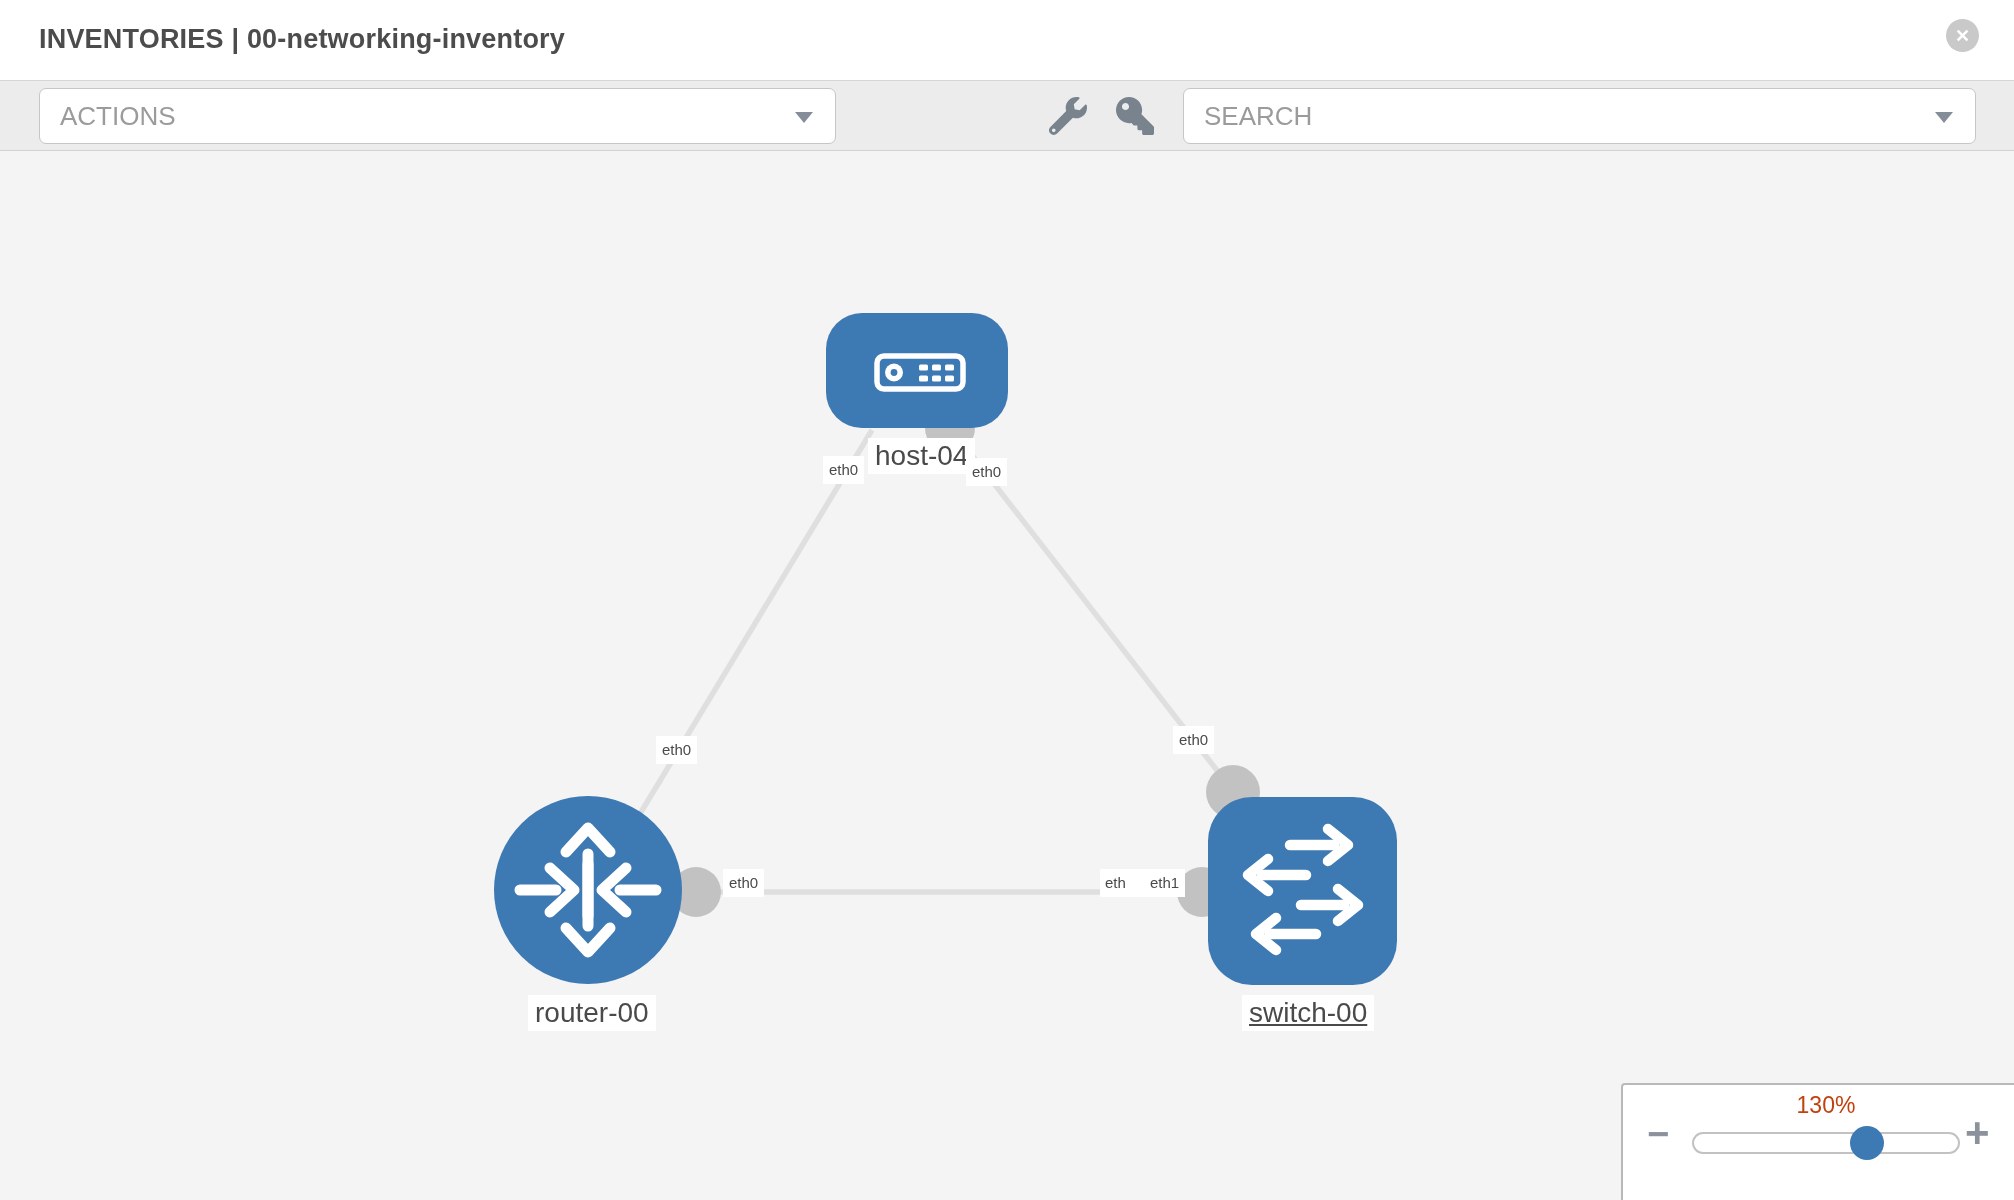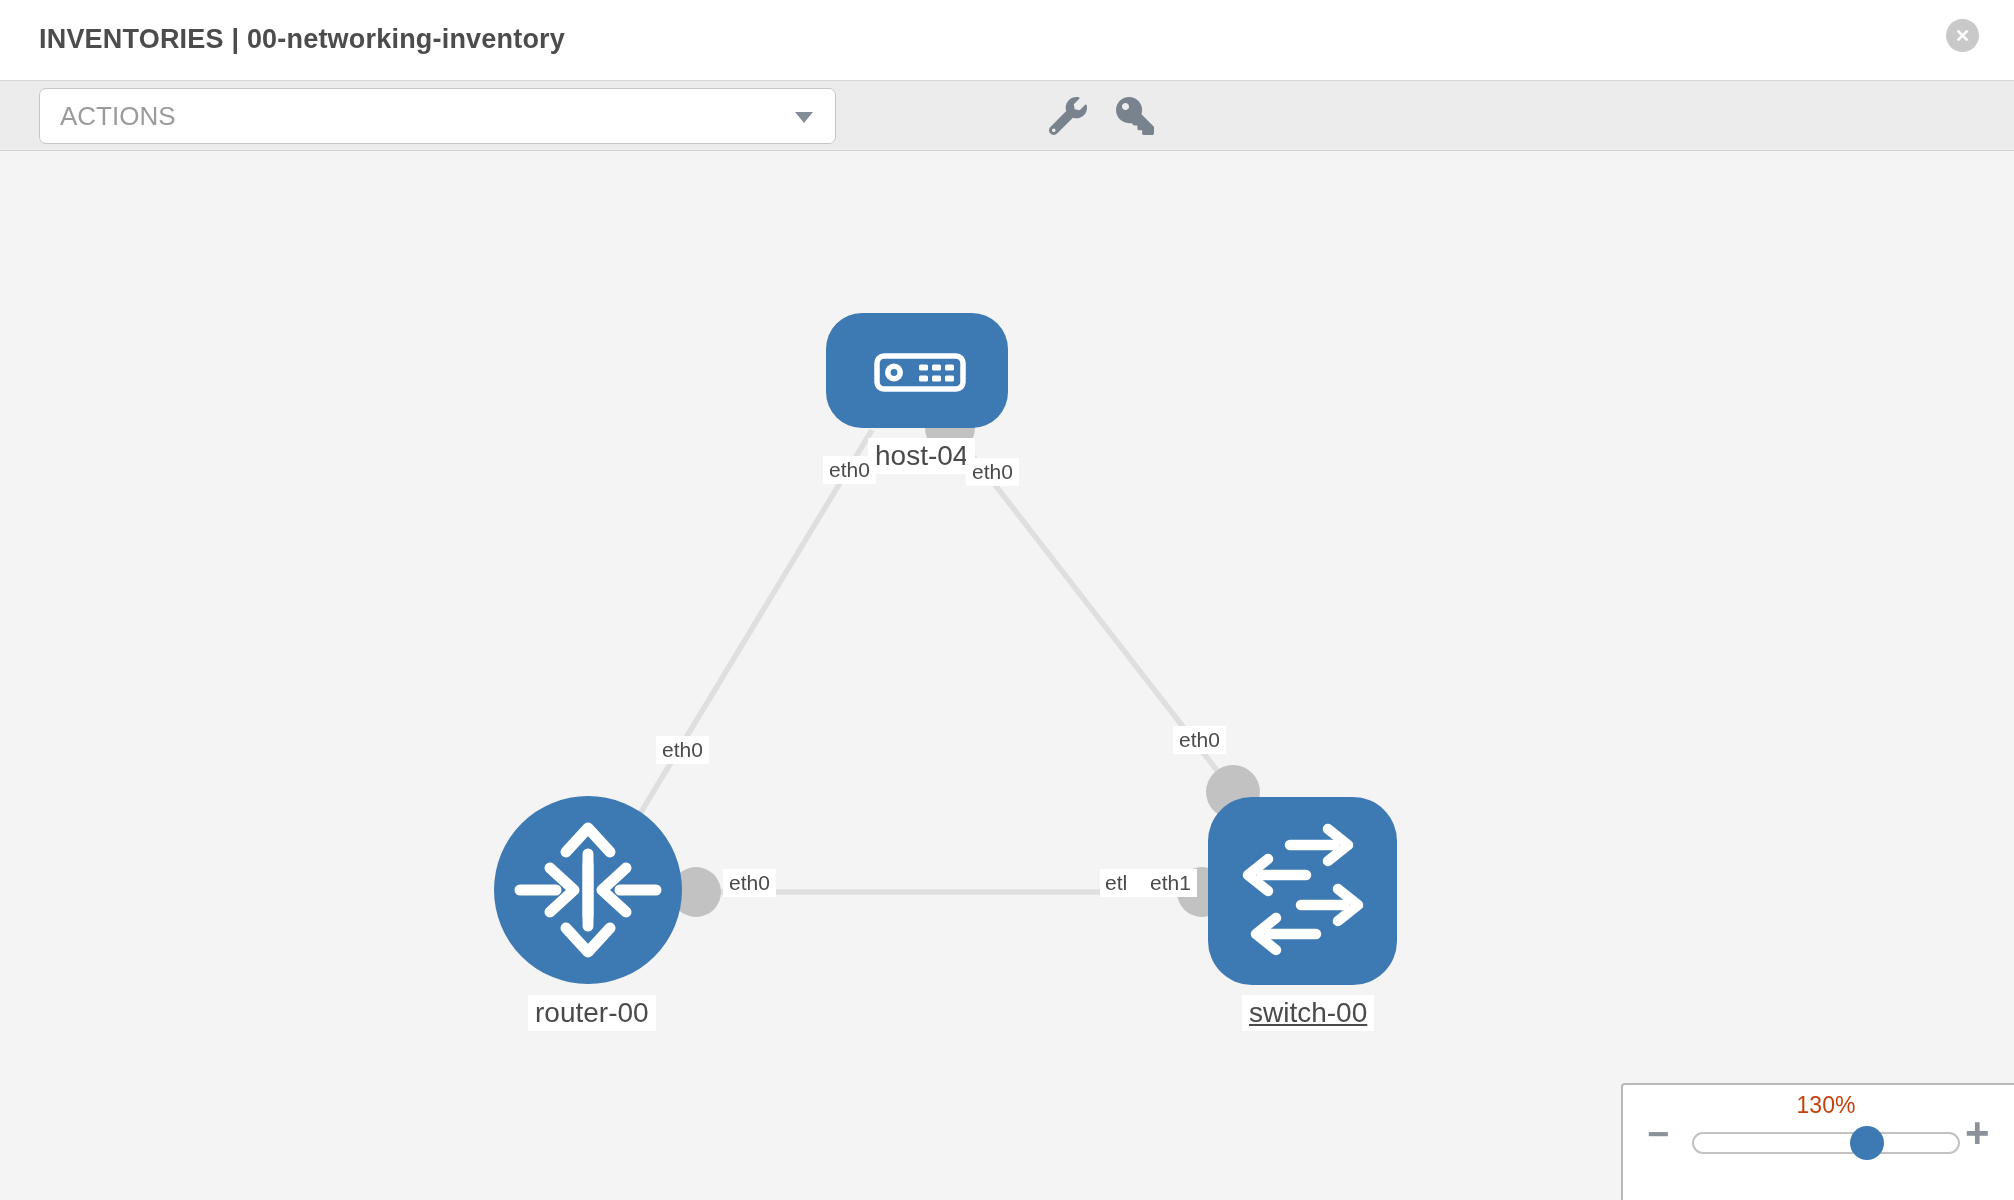--- a/index.html
+++ b/index.html
@@ -48,21 +48,21 @@
   
   .node { position:absolute; background:#3d79b2; z-index:2; display:flex; align-items:center; justify-content:center; cursor:pointer; }
   #node-host   { left:826px; top:313px; width:182px; height:115px; border-radius:36px; }
   #node-router { left:494px; top:796px; width:188px; height:188px; border-radius:50%; }
   #node-switch { left:1208px; top:797px; width:189px; height:188px; border-radius:44px; }
   .node svg { display:block; }
 
   
   .chip {
     position:absolute; z-index:3; background:#ffffff; color:#4a4a4a;
-    font-size:21px; line-height:22px; padding:3px 6px; white-space:nowrap;
+    font-size:15px; line-height:22px; padding:3px 6px; white-space:nowrap;
   }
   .chip.big { font-size:28px; line-height:30px; padding:3px 7px; }
   #chip-host-label   { left:868px;  top:438px; }
   #chip-host-if-left { left:823px;  top:456px; }
   #chip-host-if-right{ left:966px;  top:458px; }
   #chip-if-diag-left { left:656px;  top:736px; }
   #chip-if-diag-right{ left:1173px; top:726px; }
   #chip-if-router    { left:723px;  top:869px; }
   #chip-if-switch-under { left:1100px; top:869px; width:26px; padding:3px 0 3px 5px; overflow:hidden; }
   #chip-if-switch    { left:1126px; top:869px;padding-left:24px; }
@@ -92,20 +92,24 @@
 <div class="header">
   <span class="page-title">INVENTORIES | 00-networking-inventory</span>
   <div class="close-btn">
     <span>✕</span>
   </div>
 </div>
 
 <div class="toolbar">
   <div class="select-box" id="actions-box">
     <span class="select-label">ACTIONS</span>
+    <span class="caret"></span>
+  </div>
+  <div class="select-box" id="search-box">
+    <span class="select-label">SEARCH</span>
     <span class="caret"></span>
   </div>
 </div>
 <div class="tool-icon" id="wrench-icon">
   <svg viewBox="0 0 512 512">
       <path d="M507.73 109.1c-2.24-9.03-13.54-12.09-20.12-5.51l-74.36 74.36-67.88-11.31-11.31-67.88 74.36-74.36c6.62-6.62 3.43-17.9-5.66-20.16-47.38-11.74-99.55.91-136.58 37.93-39.64 39.64-50.55 97.1-34.05 147.2L18.74 402.76c-24.99 24.99-24.99 65.51 0 90.5 24.99 24.99 65.51 24.99 90.5 0l213.21-213.21c50.12 16.71 107.47 5.68 147.37-34.22 37.07-37.07 49.7-89.32 37.91-136.73zM64 472c-13.25 0-24-10.75-24-24 0-13.26 10.75-24 24-24s24 10.74 24 24c0 13.25-10.75 24-24 24z"></path>
     </svg>
 </div>
 <div class="tool-icon" id="key-icon">
   <svg viewBox="0 0 512 512">

